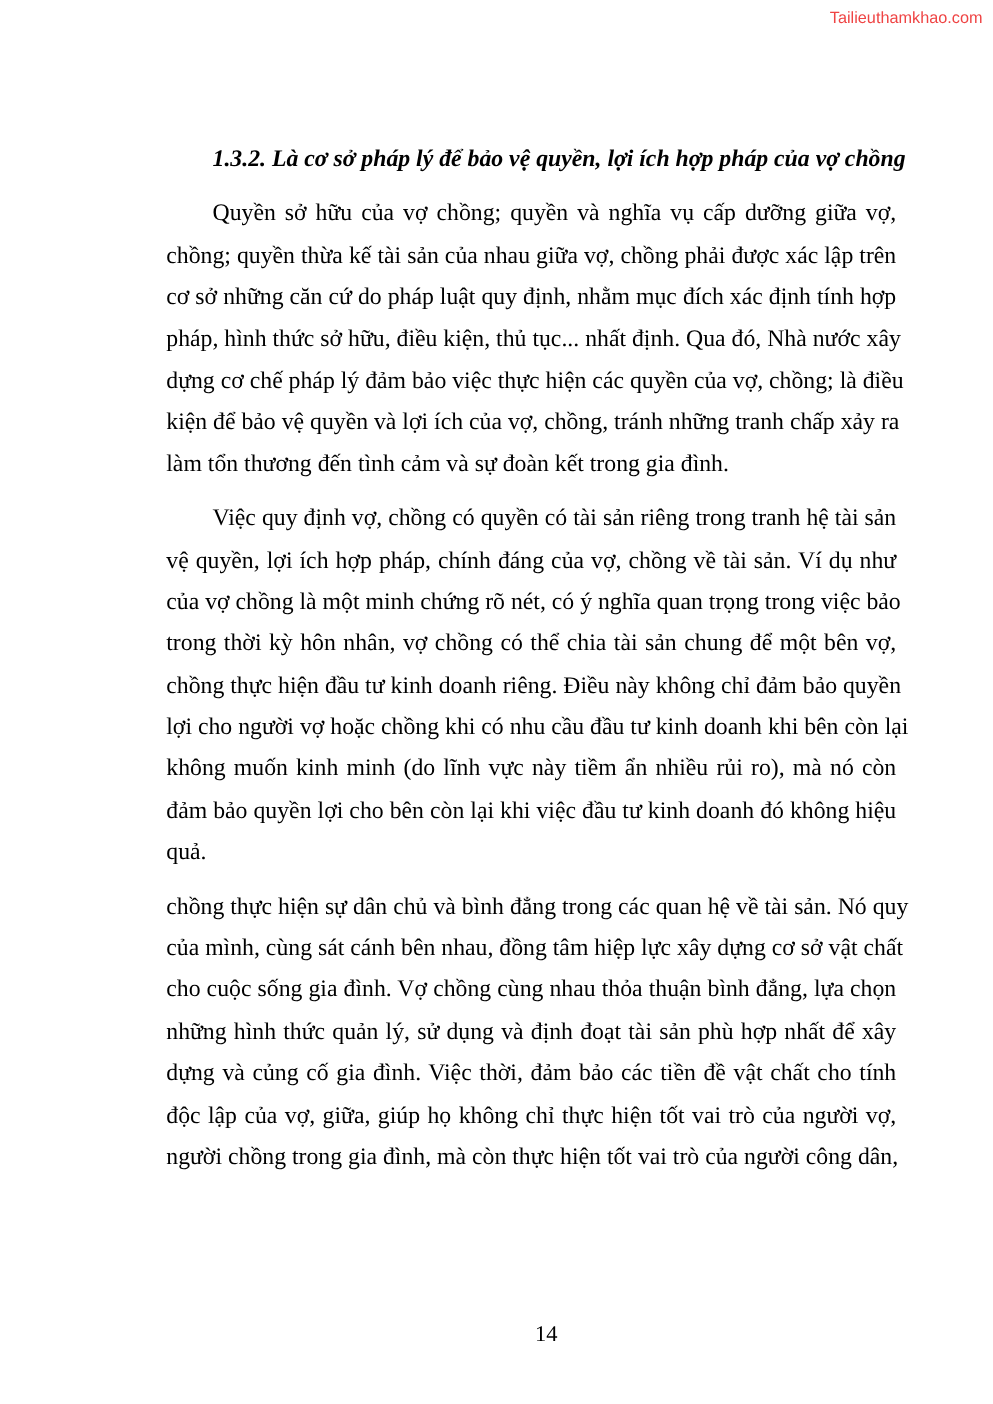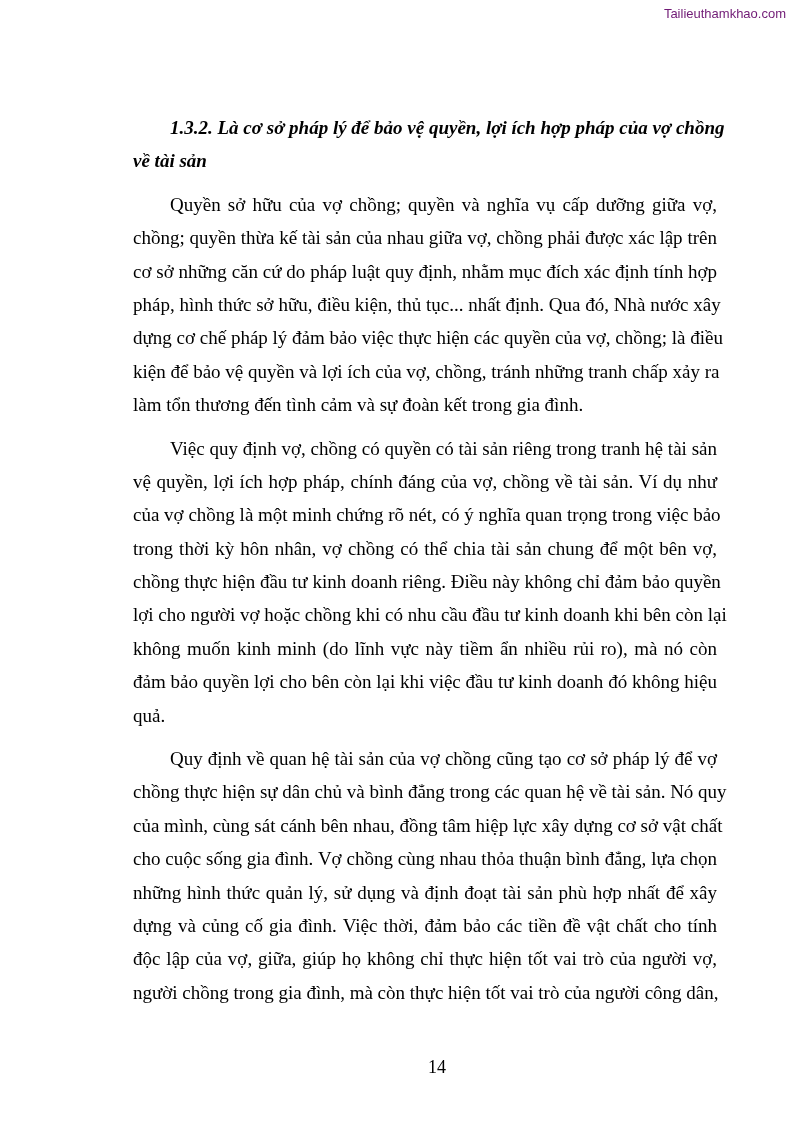--- a/index.html
+++ b/index.html
@@ -1,39 +1,38 @@
 <!DOCTYPE html>
 <html><head>
   <meta charset="utf-8">
   <style>
     html, body { margin: 0; padding: 0; background: #ffffff; }
     body { width: 794px; height: 1123px; position: relative; overflow: hidden;
            font-family: "Liberation Serif", serif; color: #000; }
     .watermark { position: absolute; top: 6px; right: 8px; font-family: "Liberation Sans", sans-serif;
-                 font-size: 13px; color: #701a75; letter-spacing: 0; }
+                 font-size: 13px; color: #ef4444; letter-spacing: 0; }
     .content { position: absolute; left: 133px; top: 111px; width: 584px; }
     .line { height: 33.4px; line-height: 33.4px; font-size: 19px; white-space: nowrap;
             text-align: justify; text-align-last: justify; }
     .line.last { text-align-last: left; }
     .line.indent { padding-left: 37px; }
     .heading { font-weight: bold; font-style: italic; }
     .heading.indent { padding-left: 37px; }
     .para { margin-bottom: 10px; }
     .page-number { position: absolute; top: 1057px; left: 0; width: 794px; text-align: center;
                    font-size: 18px; padding-left: 40px; }
   </style>
 </head>
 <body>
 
 <div class="watermark">Tailieuthamkhao.com</div>
 
 <div class="content">
   <div class="para">
     <div class="line heading indent">1.3.2. Là cơ sở pháp lý để bảo vệ quyền, lợi ích hợp pháp của vợ chồng</div>
-    <div class="line heading last">về tài sản</div>
   </div>
 
   <div class="para">
     <div class="line indent">Quyền sở hữu của vợ chồng; quyền và nghĩa vụ cấp dưỡng giữa vợ,</div>
     <div class="line">chồng; quyền thừa kế tài sản của nhau giữa vợ, chồng phải được xác lập trên</div>
     <div class="line">cơ sở những căn cứ do pháp luật quy định, nhằm mục đích xác định tính hợp</div>
     <div class="line">pháp, hình thức sở hữu, điều kiện, thủ tục... nhất định. Qua đó, Nhà nước xây</div>
     <div class="line">dựng cơ chế pháp lý đảm bảo việc thực hiện các quyền của vợ, chồng; là điều</div>
     <div class="line">kiện để bảo vệ quyền và lợi ích của vợ, chồng, tránh những tranh chấp xảy ra</div>
     <div class="line last">làm tổn thương đến tình cảm và sự đoàn kết trong gia đình.</div>
@@ -45,21 +44,20 @@
     <div class="line">của vợ chồng là một minh chứng rõ nét, có ý nghĩa quan trọng trong việc bảo</div>
     <div class="line">trong thời kỳ hôn nhân, vợ chồng có thể chia tài sản chung để một bên vợ,</div>
     <div class="line">chồng thực hiện đầu tư kinh doanh riêng. Điều này không chỉ đảm bảo quyền</div>
     <div class="line">lợi cho người vợ hoặc chồng khi có nhu cầu đầu tư kinh doanh khi bên còn lại</div>
     <div class="line">không muốn kinh minh (do lĩnh vực này tiềm ẩn nhiều rủi ro), mà nó còn</div>
     <div class="line">đảm bảo quyền lợi cho bên còn lại khi việc đầu tư kinh doanh đó không hiệu</div>
     <div class="line last">quả.</div>
   </div>
 
   <div class="para">
-    <div class="line indent">Quy định về quan hệ tài sản của vợ chồng cũng tạo cơ sở pháp lý để vợ</div>
     <div class="line">chồng thực hiện sự dân chủ và bình đẳng trong các quan hệ về tài sản. Nó quy</div>
     <div class="line">của mình, cùng sát cánh bên nhau, đồng tâm hiệp lực xây dựng cơ sở vật chất</div>
     <div class="line">cho cuộc sống gia đình. Vợ chồng cùng nhau thỏa thuận bình đẳng, lựa chọn</div>
     <div class="line">những hình thức quản lý, sử dụng và định đoạt tài sản phù hợp nhất để xây</div>
     <div class="line">dựng và củng cố gia đình. Việc thời, đảm bảo các tiền đề vật chất cho tính</div>
     <div class="line">độc lập của vợ, giữa, giúp họ không chỉ thực hiện tốt vai trò của người vợ,</div>
     <div class="line">người chồng trong gia đình, mà còn thực hiện tốt vai trò của người công dân,</div>
   </div>
 </div>
 

